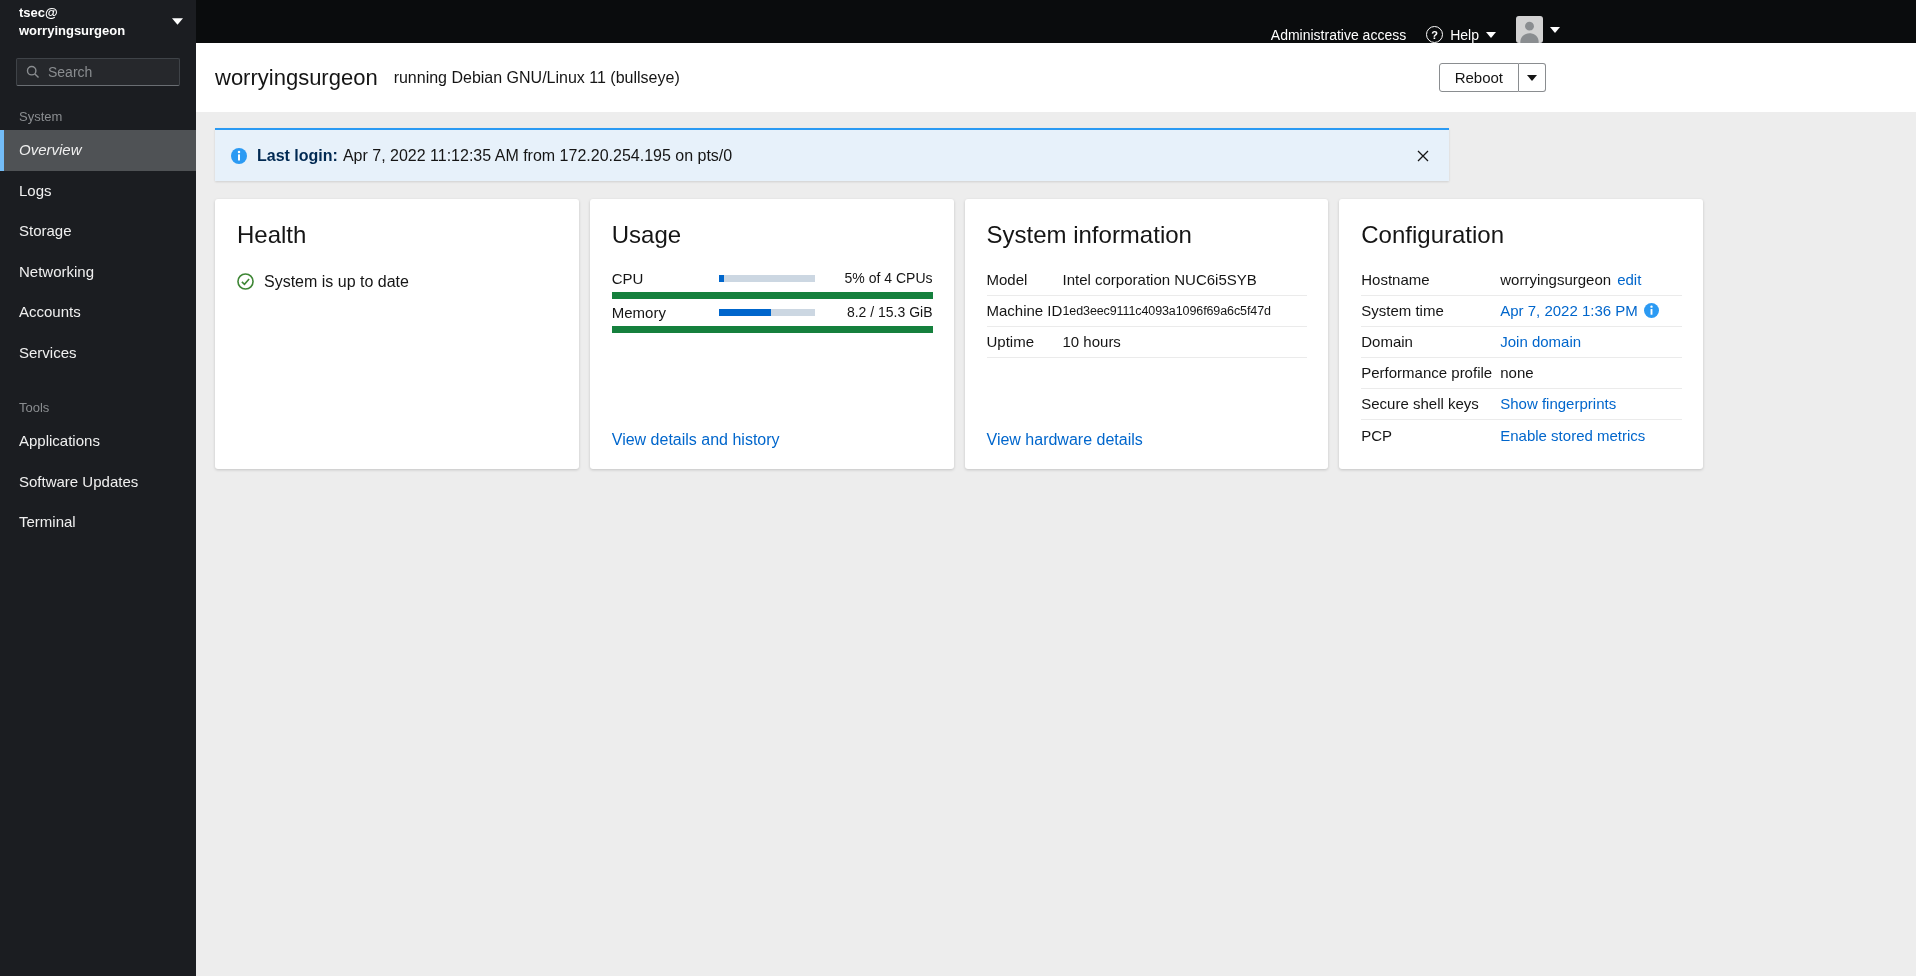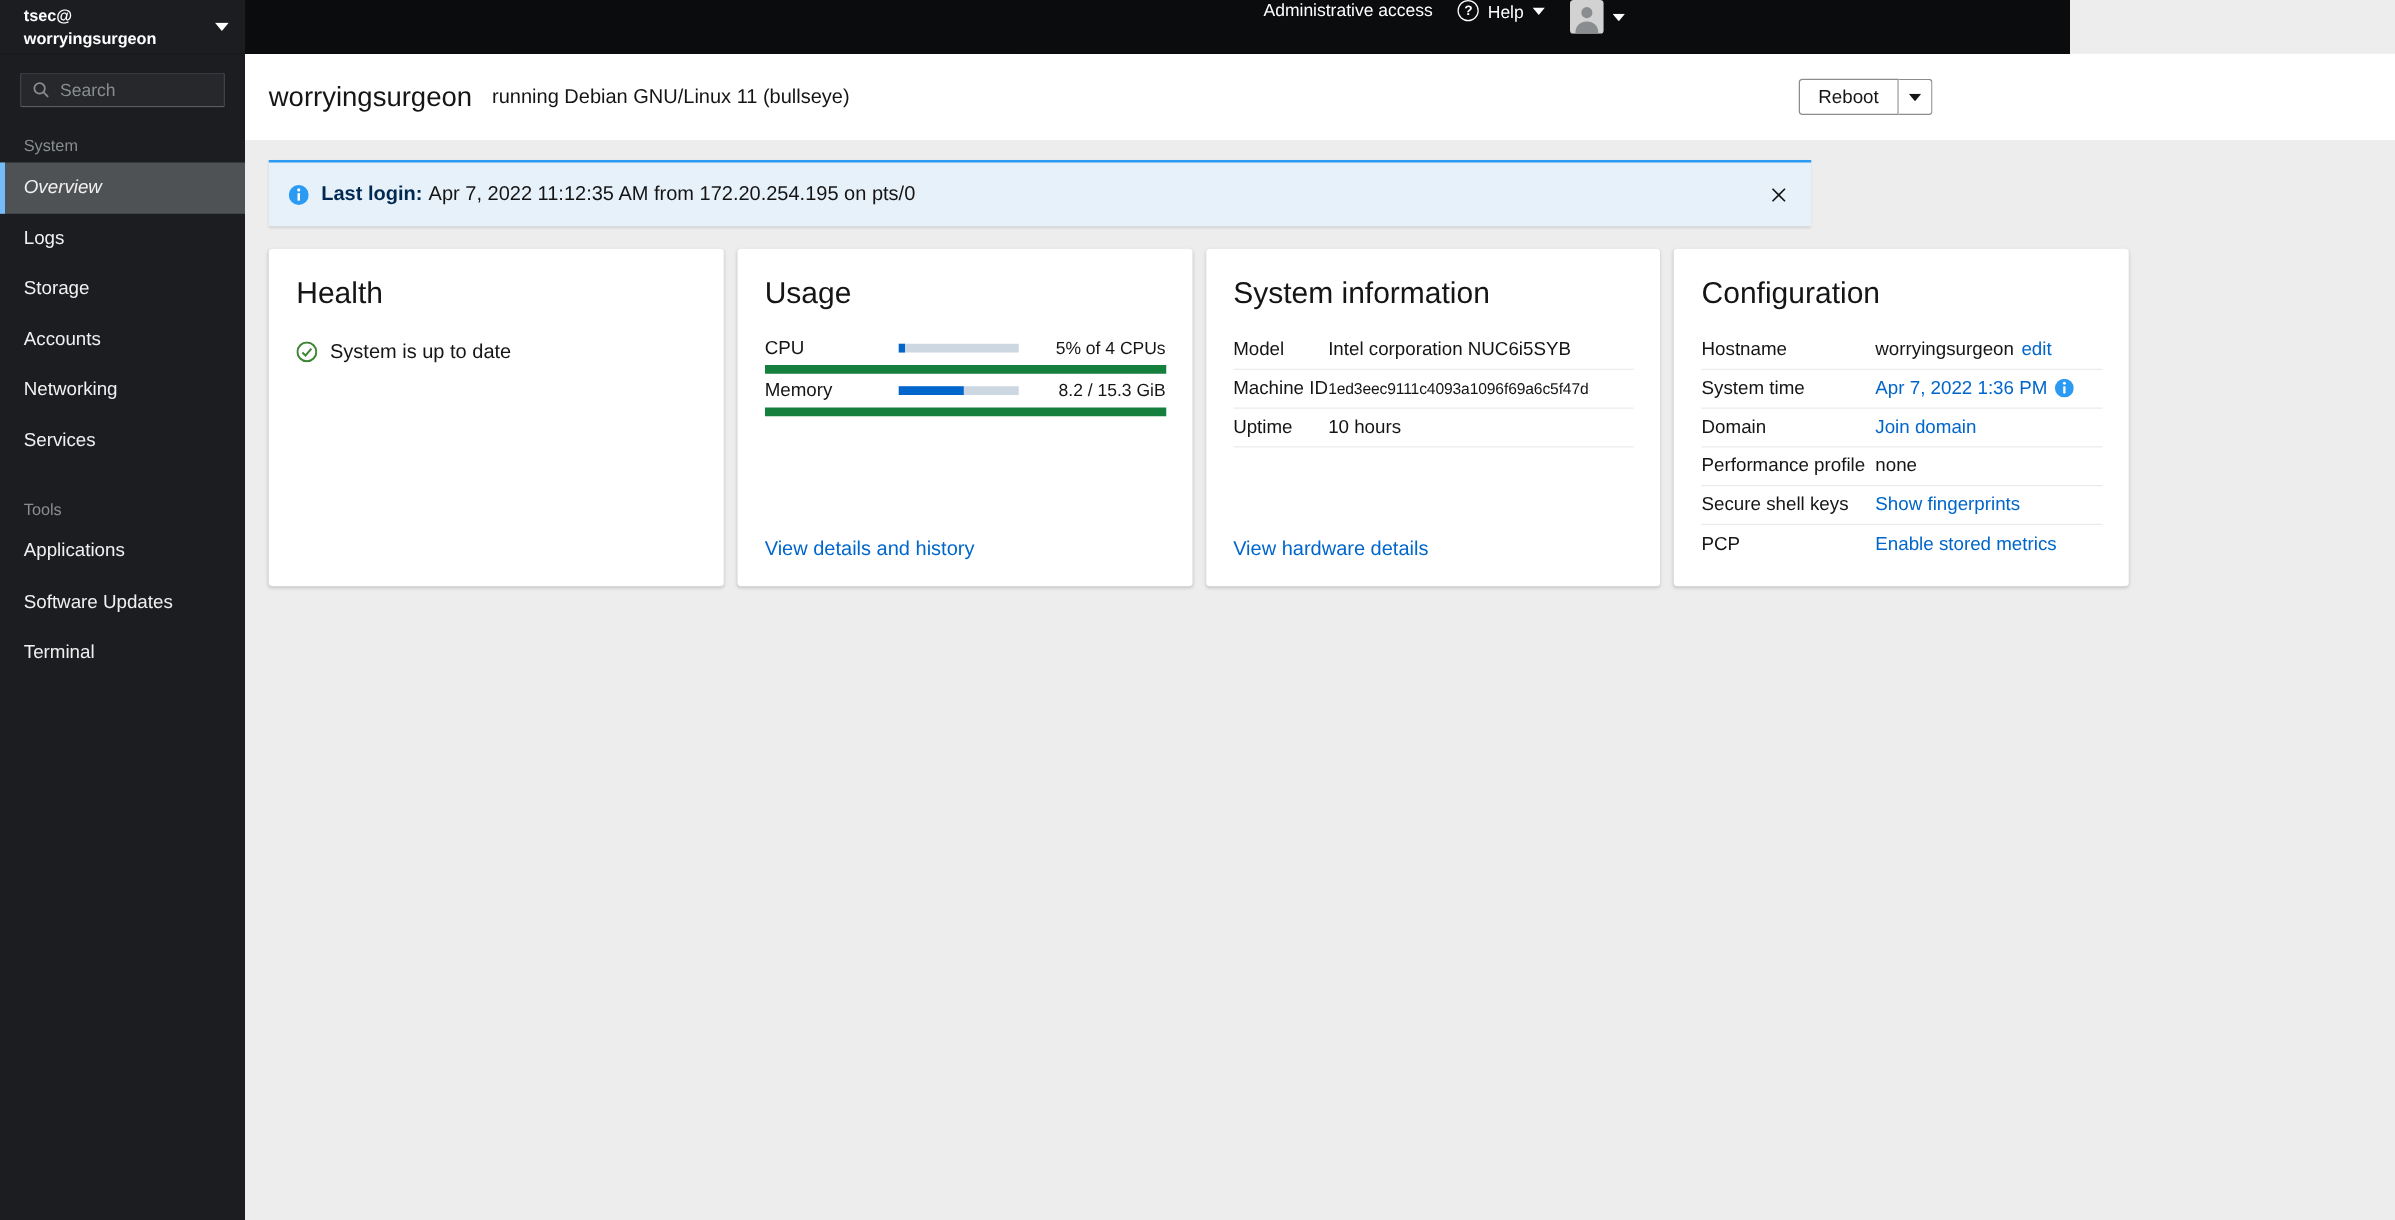--- a/index.html
+++ b/index.html
@@ -1,27 +1,27 @@
 <!DOCTYPE html>
 <html><head>
 <meta charset="utf-8">
 <style>
   * { margin:0; padding:0; box-sizing:border-box; }
   html,body { width:1916px; height:976px; overflow:hidden; background:#ededed;
     font-family:"Liberation Sans","DejaVu Sans",sans-serif; color:#151515; }
   a { text-decoration:none; }
 
   
-  .masthead { position:fixed; top:0; left:0; width:1656px; height:43px; background:#0a0c0d;
+  .masthead { position:fixed; top:0; left:0; width:1916px; height:43px; background:#0a0c0d;
     display:flex; align-items:stretch; z-index:20; }
   .brand { width:196px; background:#1b1d21; color:#fff; display:flex; align-items:center;
     padding:0 13px 0 19px; cursor:pointer; }
   .brand-text { font-size:13px; font-weight:700; line-height:1.35; }
   .brand .caret { margin-left:auto; color:#fff; display:flex; }
-  .masthead-tools { margin-left:auto; display:flex; align-items:flex-start; gap:20px;
+  .masthead-tools { margin-left:auto; display:flex; align-items:flex-end; gap:20px;
     padding-right:356px; color:#fff; font-size:14px; }
   .mh-item { display:flex; align-items:center; gap:7px; cursor:pointer; color:#fff; }
   .help-circle { width:17px; height:17px; border:1.5px solid #fff; border-radius:50%;
     display:inline-flex; align-items:center; justify-content:center; }
   .help-circle::before { content:"?"; font-size:11px; font-weight:700; color:#fff; }
   .caret svg { display:block; }
 
   
   .sidebar { position:fixed; top:43px; left:0; width:196px; height:933px; background:#1b1d21; }
   .search-wrap { padding:15px 16px 10px; position:relative; }
@@ -142,22 +142,22 @@
       </svg>
     </span>
     <input class="search-input" type="text" placeholder="Search" style="">
   </div>
 
   <div class="nav-group">
     <div class="nav-group-label">System</div>
     <a class="nav-item current">Overview</a>
     <a class="nav-item">Logs</a>
     <a class="nav-item">Storage</a>
+    <a class="nav-item">Networking</a>
     <a class="nav-item">Accounts</a>
-    <a class="nav-item">Networking</a>
     <a class="nav-item">Services</a>
   </div>
 
   <div class="nav-group">
     <div class="nav-group-label">Tools</div>
     <a class="nav-item">Applications</a>
     <a class="nav-item">Software Updates</a>
     <a class="nav-item">Terminal</a>
   </div>
 </nav>

